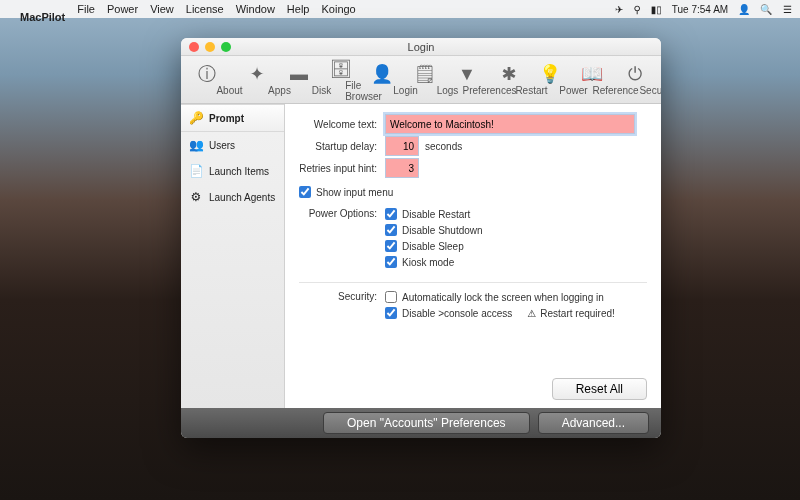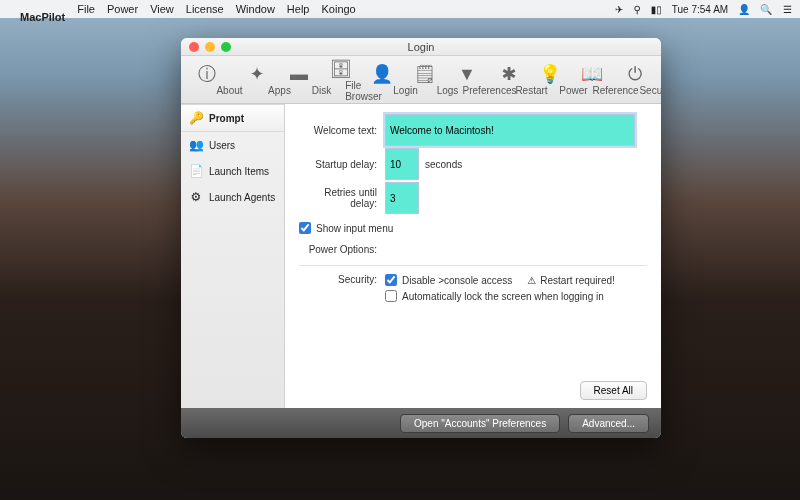--- a/index.html
+++ b/index.html
@@ -28,32 +28,32 @@
 
 .body { flex:1; display:flex; background:#fff; }
 .sidebar { width:104px; background:linear-gradient(#f1f1f1,#e6e6e6); border-right:1px solid #d0d0d0; }
 .side-item { display:flex; align-items:center; gap:6px; padding:6px 8px; font-size:10px; cursor:pointer; color:#222;}
 .side-item.sel { background:linear-gradient(#fdfdfd,#efefef); border-top:1px solid #d9d9d9; border-bottom:1px solid #d9d9d9; font-weight:600;}
 .side-item .sic { width:14px; text-align:center; font-size:12px; }
 
 .content { flex:1; padding:10px 14px 8px 14px; font-size:10px; color:#333; display:flex; flex-direction:column; }
 .row { display:flex; align-items:center; margin-bottom:2px; }
 .row .lab { width:86px; text-align:right; padding-right:8px; }
-input[type=text].field { border:1px solid #b7c7e0; background:#5eead4; padding:2px 4px; font-size:10px; height:32px; }
+input[type=text].field { border:1px solid #b7c7e0; background:#fca5a5; padding:2px 4px; font-size:10px; height:20px; }
 .welcome { width:250px; box-shadow:0 0 0 2px rgba(88,150,220,0.35);}
-.small { width:34px; text-align:left;}
+.small { width:34px; text-align:right;}
 .chk { display:flex; align-items:center; gap:5px; margin-bottom:4px; }
 .chk input { accent-color:#2f7bd9; width:12px; height:12px; }
 .section-gap { height:6px; }
 .divider { border-top:1px solid #e4e4e4; margin:8px 0; }
 .warn { display:inline-flex; align-items:center; gap:4px; margin-left:10px; color:#333;}
 .warn .wic { font-size:10px; }
 .content-spacer { flex:1; }
 .reset-row { display:flex; justify-content:flex-end; padding-top:6px;}
-.btn { background:linear-gradient(#fdfdfd,#ececec); border:1px solid #c3c3c3; border-radius:4px; padding:3px 13px; font-size:10px; cursor:pointer; }
+.btn { background:linear-gradient(#fdfdfd,#ececec); border:1px solid #c3c3c3; border-radius:4px; padding:3px 23px; font-size:12px; cursor:pointer; }
 
 .footer { height:30px; background:linear-gradient(#6a6a6a,#4a4a4a); display:flex; align-items:center; justify-content:flex-end; gap:8px; padding:0 12px; }
 .footer .btn { background:linear-gradient(#8a8a8a,#6e6e6e); border:1px solid #3d3d3d; color:#fff; }
 </style>
 </head>
 <body>
 
 <div class="menubar">
   <span class="apple"></span>
   <span class="app">MacPilot</span>
@@ -167,52 +167,70 @@
       <div class="row">
         <div class="lab">Welcome text:</div>
         <input type="text" class="field welcome" value="Welcome to Macintosh!" style="">
       </div>
       <div class="row">
         <div class="lab">Startup delay:</div>
         <input type="text" class="field small" value="10" style="">
         <span style="margin-left:6px">seconds</span>
       </div>
       <div class="row">
-        <div class="lab">Retries until delay:</div>
+        <div class="lab">Retries input hint:</div>
         <input type="text" class="field small" value="3" style="">
       </div>
 
       <div class="section-gap"></div>
       <div class="chk" style="margin-left:0">
           <input type="checkbox" checked="" style="">
           <span>Show input menu</span>
         </div>
 
       <div class="section-gap"></div>
       <div class="row" style="align-items:flex-start">
         <div class="lab">Power Options:</div>
+        <div>
+          <div class="chk">
+              <input type="checkbox" checked="" style="">
+              <span>Disable Restart</span>
+            </div>
+          <div class="chk">
+              <input type="checkbox" checked="" style="">
+              <span>Disable Shutdown</span>
+            </div>
+          <div class="chk">
+              <input type="checkbox" checked="" style="">
+              <span>Disable Sleep</span>
+            </div>
+          <div class="chk">
+              <input type="checkbox" checked="" style="accent-color: rgb(47, 123, 217);">
+              <span>Kiosk mode</span>
+            </div>
+        </div>
       </div>
 
       <div class="divider"></div>
 
       <div class="row" style="align-items:flex-start">
         <div class="lab">Security:</div>
         <div>
+          <div class="chk">
+              <input type="checkbox" style="">
+              <span>Automatically lock the screen when logging in</span>
+            </div>
           <div class="chk">
               <input type="checkbox" checked="" style="">
               <span>Disable &gt;console access</span>
             <span class="warn">
                 <span class="wic">⚠</span>
                 <span>Restart required!</span>
               </span>
           </div>
-          <div class="chk">
-              <input type="checkbox" style="">
-              <span>Automatically lock the screen when logging in</span>
-            </div>
         </div>
       </div>
 
       <div class="content-spacer"></div>
       <div class="reset-row">
           <button class="btn">Reset All</button>
         </div>
     </div>
   </div>
 

